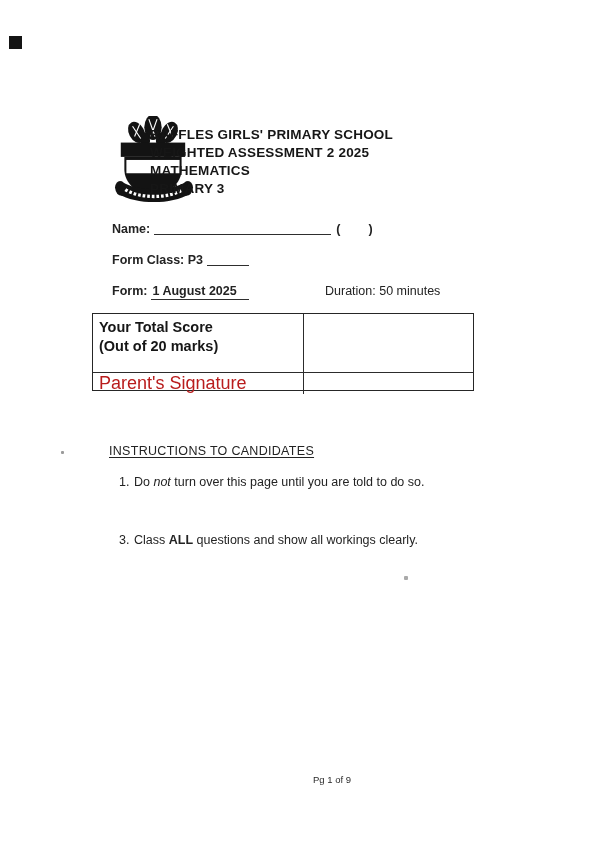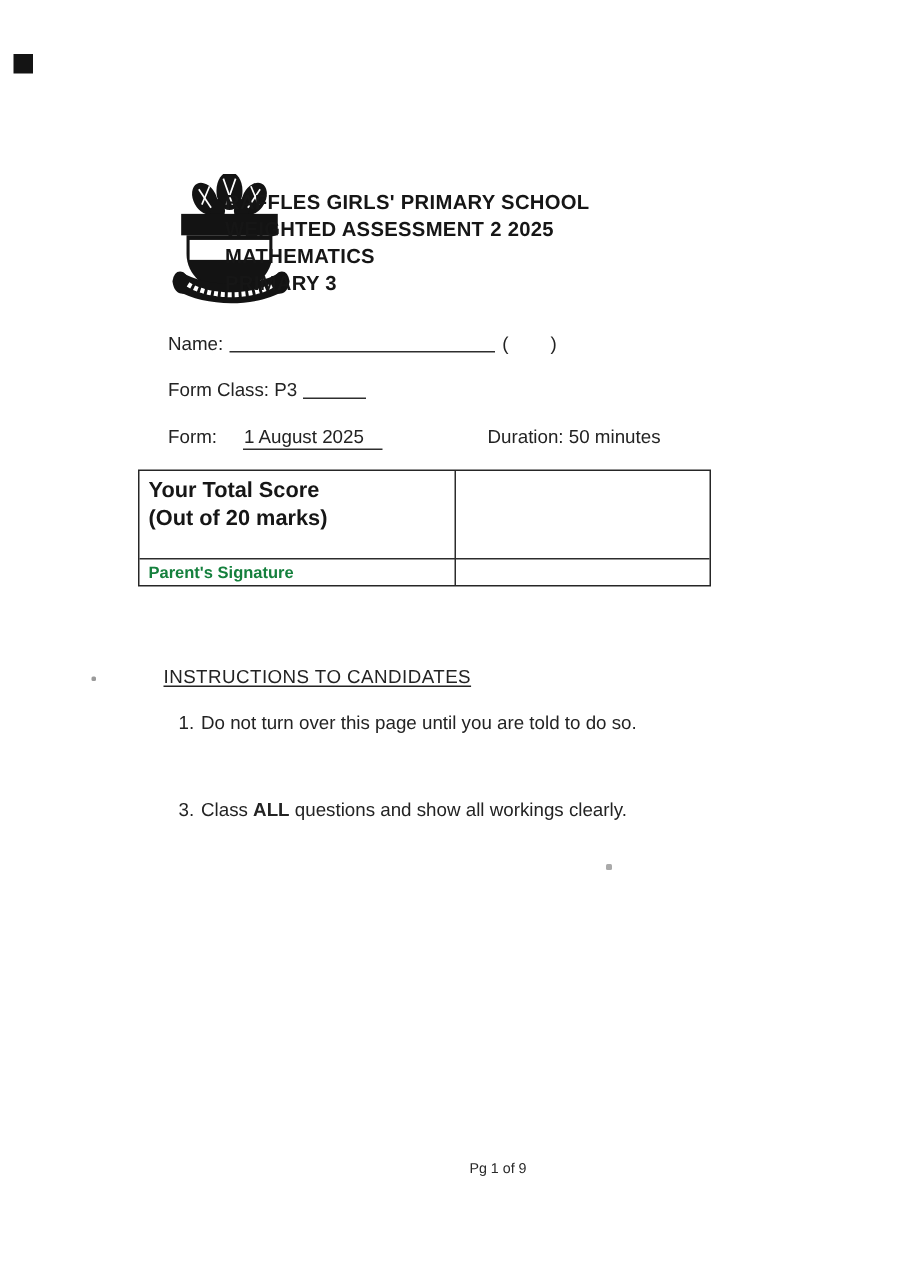--- a/index.html
+++ b/index.html
@@ -15,56 +15,56 @@
   
   .crest{position:absolute;left:114px;top:116px;width:80px;height:92px;}
 
   
   .header-block{
     position:absolute;left:150px;top:126px;width:340px;text-align:left;
     font-weight:bold;font-size:13.5px;line-height:18px;color:#161616;letter-spacing:.2px;
   }
 
   
-  .row{position:absolute;left:112px;font-size:12.5px;white-space:nowrap;color:#232323;}
+  .row{position:absolute;left:112px;font-size:12.5px;white-space:nowrap;color:#232323;font-weight:bold;}
   .name-row{top:222px;}
   .class-row{top:253px;}
   .date-row{top:284px;}
   .blank{display:inline-block;border-bottom:1.3px solid #2e2e2e;height:12px;vertical-align:-2px;}
   .name-blank{width:177px;margin-left:4px;}
   .class-blank{width:42px;margin-left:4px;}
   .paren-open{margin-left:5px;}
   .paren-gap{display:inline-block;width:28px;}
-  .date-underline{display:inline-block;border-bottom:1.3px solid #2e2e2e;margin-left:17px;padding:0 12px 1px 1px;}
+  .date-underline{display:inline-block;border-bottom:1.3px solid #2e2e2e;margin-left:4px;padding:0 12px 1px 1px;}
   .duration{position:absolute;left:325px;top:284px;font-size:12.5px;white-space:nowrap;color:#232323;}
 
   
   .score-table{
     position:absolute;left:92px;top:313px;width:382px;height:78px;
     border:1.7px solid #262626;box-sizing:border-box;
     display:grid;grid-template-columns:211px 1fr;grid-template-rows:58px 1fr;
   }
   .score-table .cell{box-sizing:border-box;}
   .score-table .c1{border-right:1.4px solid #2c2c2c;padding:4px 6px;
     font-weight:bold;font-size:14.5px;line-height:19px;color:#161616;}
   .score-table .c3{border-right:1.4px solid #2c2c2c;border-top:1.4px solid #2c2c2c;
-    display:flex;align-items:center;padding:0 6px;font-weight:bold;font-size:11px;color:#15803d;}
+    display:flex;align-items:center;padding:0 6px;font-weight:normal;font-size:18px;color:#b91c1c;}
   .score-table .c4{border-top:1.4px solid #2c2c2c;}
 
   
   .inst-heading{
     position:absolute;left:109px;top:444px;font-size:12.5px;color:#232323;
     text-decoration:underline;text-underline-offset:2px;white-space:nowrap;letter-spacing:.3px;
   }
   .inst-item{position:absolute;left:119px;font-size:12.5px;white-space:nowrap;color:#232323;}
   .inst-1{top:475px;}
   .inst-2{top:505px;}
   .inst-3{top:533px;}
   .inst-num{display:inline-block;width:15px;}
-  .em-italic{}
+  .em-italic{font-style:italic;}
   .em-bold{font-weight:bold;}
 
   
   .footer{position:absolute;left:0;top:774px;width:100%;text-align:center;font-size:9.5px;color:#2a2a2a;padding-left:32px;}
 </style>
 </head>
 <body>
 
 <div class="page">
 

